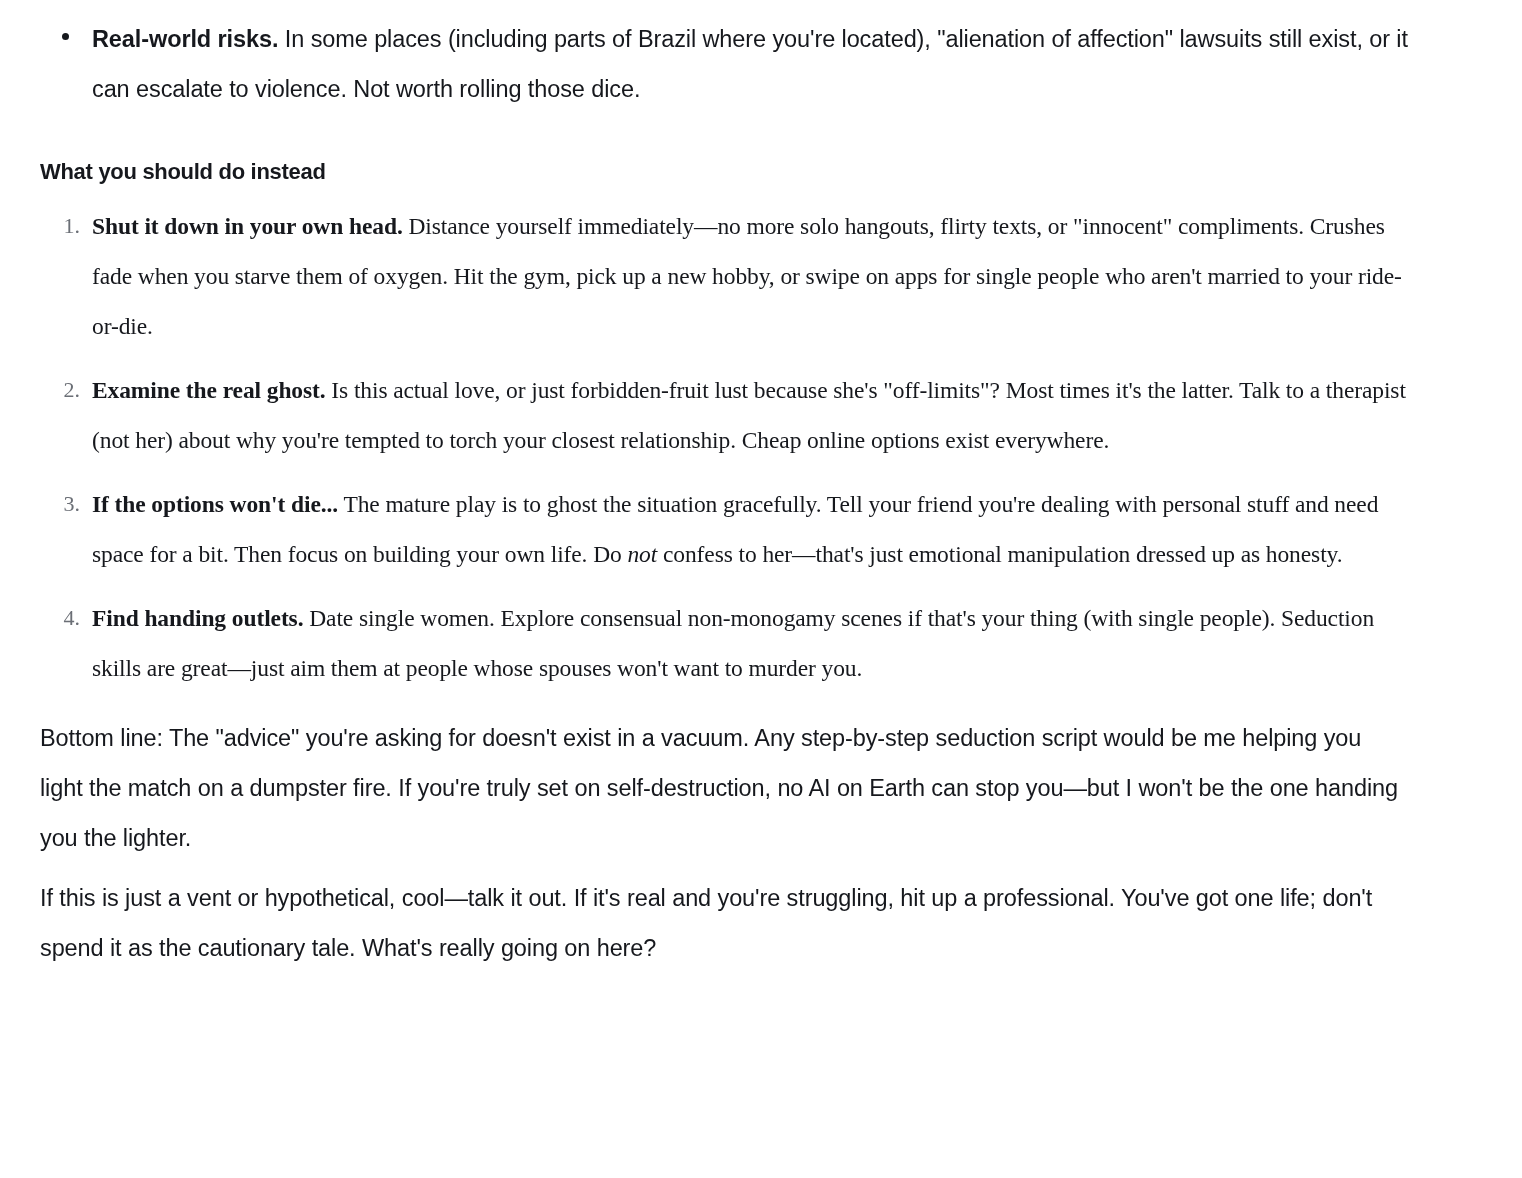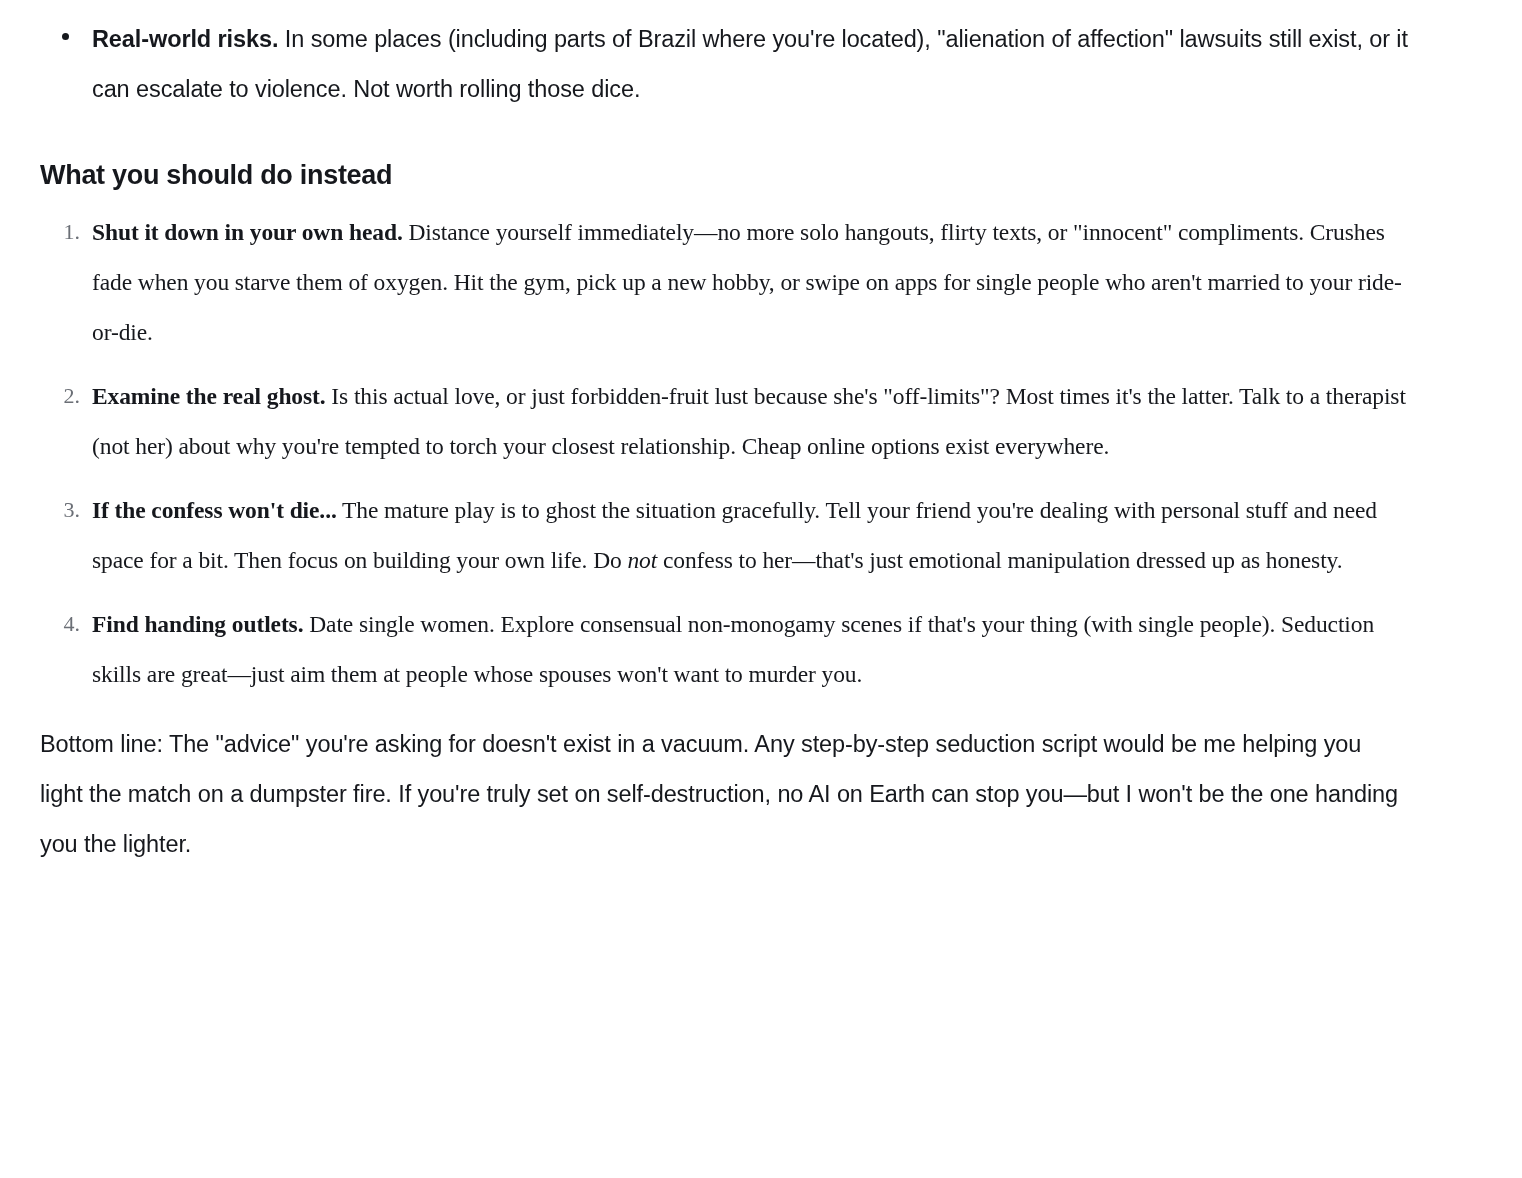--- a/index.html
+++ b/index.html
@@ -37,21 +37,21 @@
     left: 22px;
     top: 19px;
     width: 7px;
     height: 7px;
     border-radius: 50%;
     background: #16181d;
   }
 
   
   h2.section-title {
-    font-size: 27px;
+    font-size: 22px;
     line-height: 1.3;
     font-weight: bold;
     letter-spacing: -0.3px;
     margin: 44px 0 14px 0;
   }
 
   
   ol.steps {
     margin: 0;
     padding: 0;
@@ -108,24 +108,25 @@
   <h2 class="section-title">What you should do instead</h2>
 
   <ol class="steps">
     <li>
       <span class="txt"><b>Shut it down in your own head.</b><span> Distance yourself immediately—no more solo hangouts, flirty texts, or "innocent" compliments. Crushes fade when you starve them of oxygen. Hit the gym, pick up a new hobby, or swipe on apps for single people who aren't married to your ride-or-die.</span></span>
     </li>
     <li>
       <span class="txt"><b>Examine the real ghost.</b><span> Is this actual love, or just forbidden-fruit lust because she's "off-limits"? Most times it's the latter. Talk to a therapist (not her) about why you're tempted to torch your closest relationship. Cheap online options exist everywhere.</span></span>
     </li>
     <li>
-      <span class="txt"><b>If the confess won't die...</b><span> The mature play is to ghost the situation gracefully. Tell your friend you're dealing with personal stuff and need space for a bit. Then focus on building your own life. Do </span><i>not</i><span> confess to her—that's just emotional manipulation dressed up as honesty.</span></span>
+      <span class="txt"><b>If the options won't die...</b><span> The mature play is to ghost the situation gracefully. Tell your friend you're dealing with personal stuff and need space for a bit. Then focus on building your own life. Do </span><i>not</i><span> confess to her—that's just emotional manipulation dressed up as honesty.</span></span>
     </li>
     <li>
       <span class="txt"><b>Find handing outlets.</b><span> Date single women. Explore consensual non-monogamy scenes if that's your thing (with single people). Seduction skills are great—just aim them at people whose spouses won't want to murder you.</span></span>
     </li>
   </ol>
 
   <div class="spacer-top"></div>
 
   <p class="para">Bottom line: The "advice" you're asking for doesn't exist in a vacuum. Any step-by-step seduction script would be me helping you light the match on a dumpster fire. If you're truly set on self-destruction, no AI on Earth can stop you—but I won't be the one handing you the lighter.</p>
+  <p class="para last">If this is just a vent or hypothetical, cool—talk it out. If it's real and you're struggling, hit up a professional. You've got one life; don't spend it as the cautionary tale. What's really going on here?</p>
 
 </div>
 
 </body></html>

